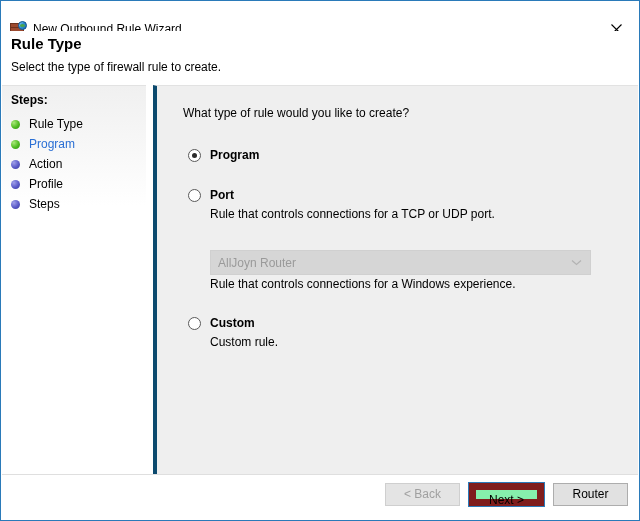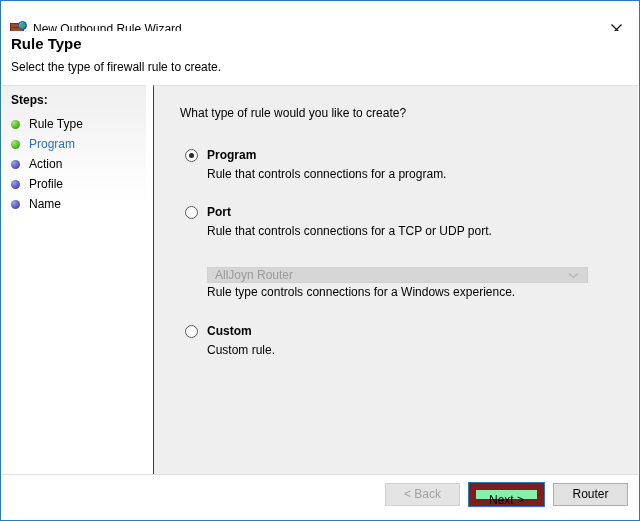--- a/index.html
+++ b/index.html
@@ -165,21 +165,21 @@
 
   
   .content {
     position: absolute;
     left: 152px;
     top: 84px;
     right: 1px;
     bottom: 45px;
     background: #efefef;
     border-top: 1px solid #e2e2e2;
-    border-left: 1px solid #0c4a6e;
+    border-left: 4px solid #0c4a6e;
     box-sizing: border-box;
   }
   .question {
     position: absolute;
     left: 26px;
     top: 20px;
     font-size: 12px;
     color: #000000;
   }
 
@@ -236,21 +236,21 @@
     margin-top: 2px;
     line-height: 15px;
   }
   .option-gap-sm { height: 23px; }
   .option-gap-md { height: 24px; }
 
   
   .combo {
     margin-left: 22px;
     margin-top: 5px;
-    height: 16px;
+    height: 25px;
     background: #d6d6d6;
     border: 1px solid #d0d0d0;
     box-sizing: border-box;
     display: flex;
     align-items: center;
     width: 381px;
     position: relative;
   }
   .combo-text {
     font-size: 12px;
@@ -355,37 +355,36 @@
         <span class="step-label">Action</span>
       </div>
 
       <div class="step-item">
         <span class="step-bullet pending"></span>
         <span class="step-label">Profile</span>
       </div>
 
       <div class="step-item">
         <span class="step-bullet pending"></span>
-        <span class="step-label">Name</span>
+        <span class="step-label">Steps</span>
       </div>
 
     </div>
   </div>
 
   <div class="content">
     <div class="question">What type of rule would you like to create?</div>
 
     <div class="options">
 
       <div class="option-row">
         <div class="option-head">
           <span class="radio checked"></span>
           <span class="option-label">Program</span>
         </div>
-        <div class="option-desc">Rule that controls connections for a program.</div>
       </div>
 
       <div class="option-gap-sm"></div>
 
       <div class="option-row">
         <div class="option-head">
           <span class="radio"></span>
           <span class="option-label">Port</span>
         </div>
         <div class="option-desc">Rule that controls connections for a TCP or UDP port.</div>
@@ -395,21 +394,21 @@
 
       <div class="option-row">
         <div class="combo">
           <span class="combo-text">AllJoyn Router</span>
           <span class="combo-arrow">
             <svg width="11" height="7" viewBox="0 0 11 7">
               <path d="M1 1.5 L5.5 5.5 L10 1.5" stroke="#b3b3b3" stroke-width="1.2" fill="none"></path>
             </svg>
           </span>
         </div>
-        <div class="option-desc">Rule type controls connections for a Windows experience.</div>
+        <div class="option-desc">Rule that controls connections for a Windows experience.</div>
       </div>
 
       <div class="option-gap-md"></div>
 
       <div class="option-row">
         <div class="option-head">
           <span class="radio"></span>
           <span class="option-label">Custom</span>
         </div>
         <div class="option-desc">Custom rule.</div>

